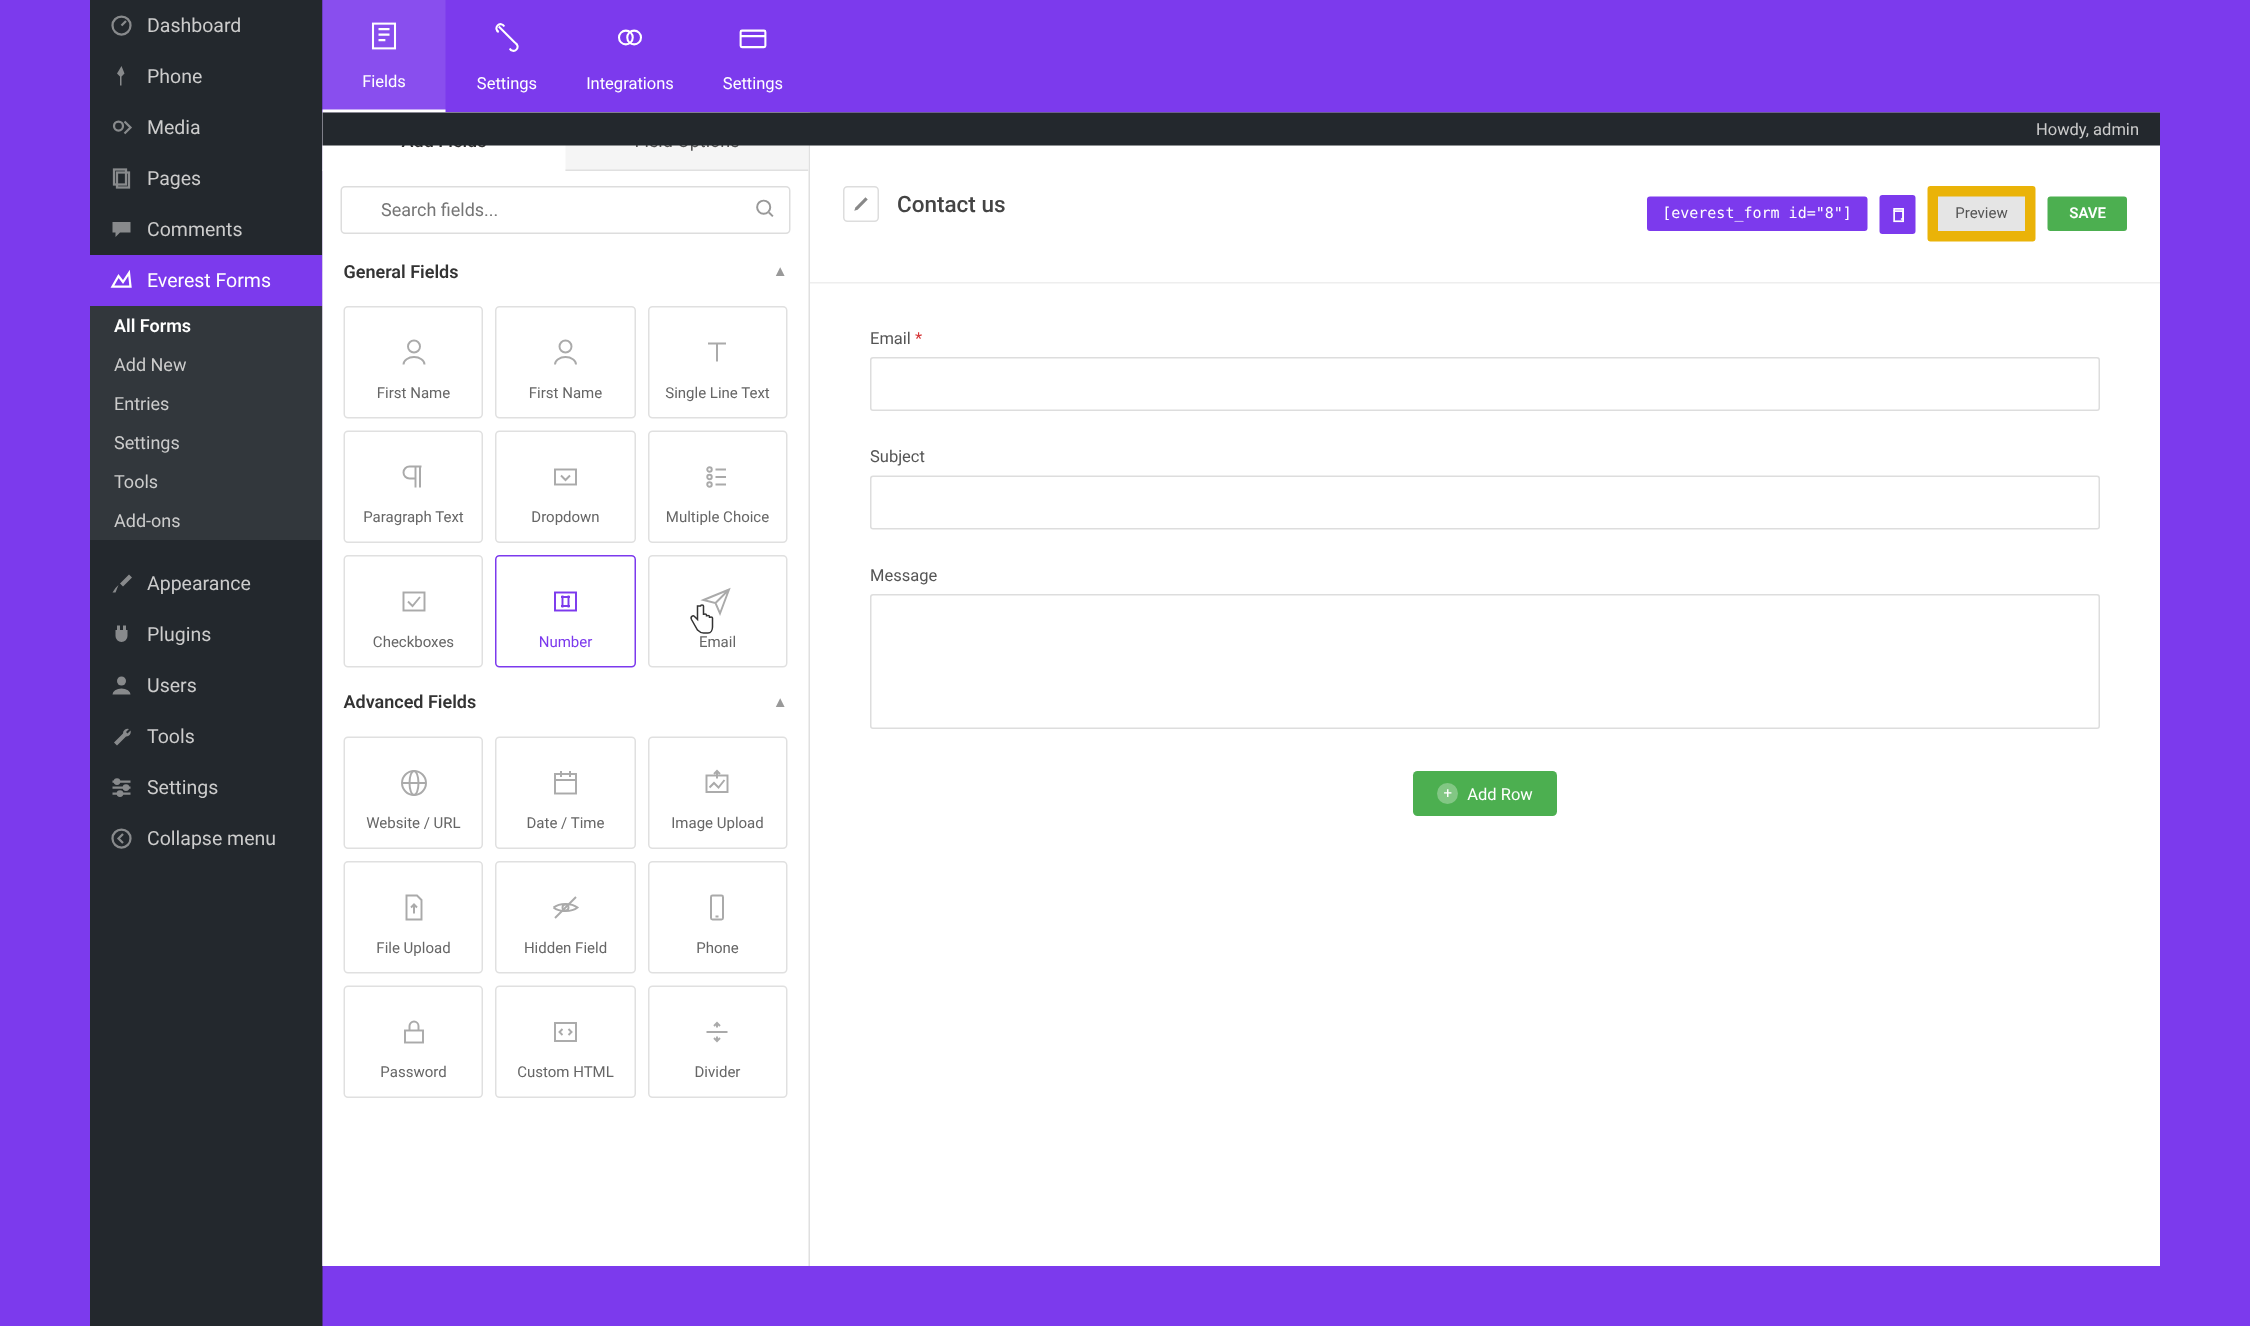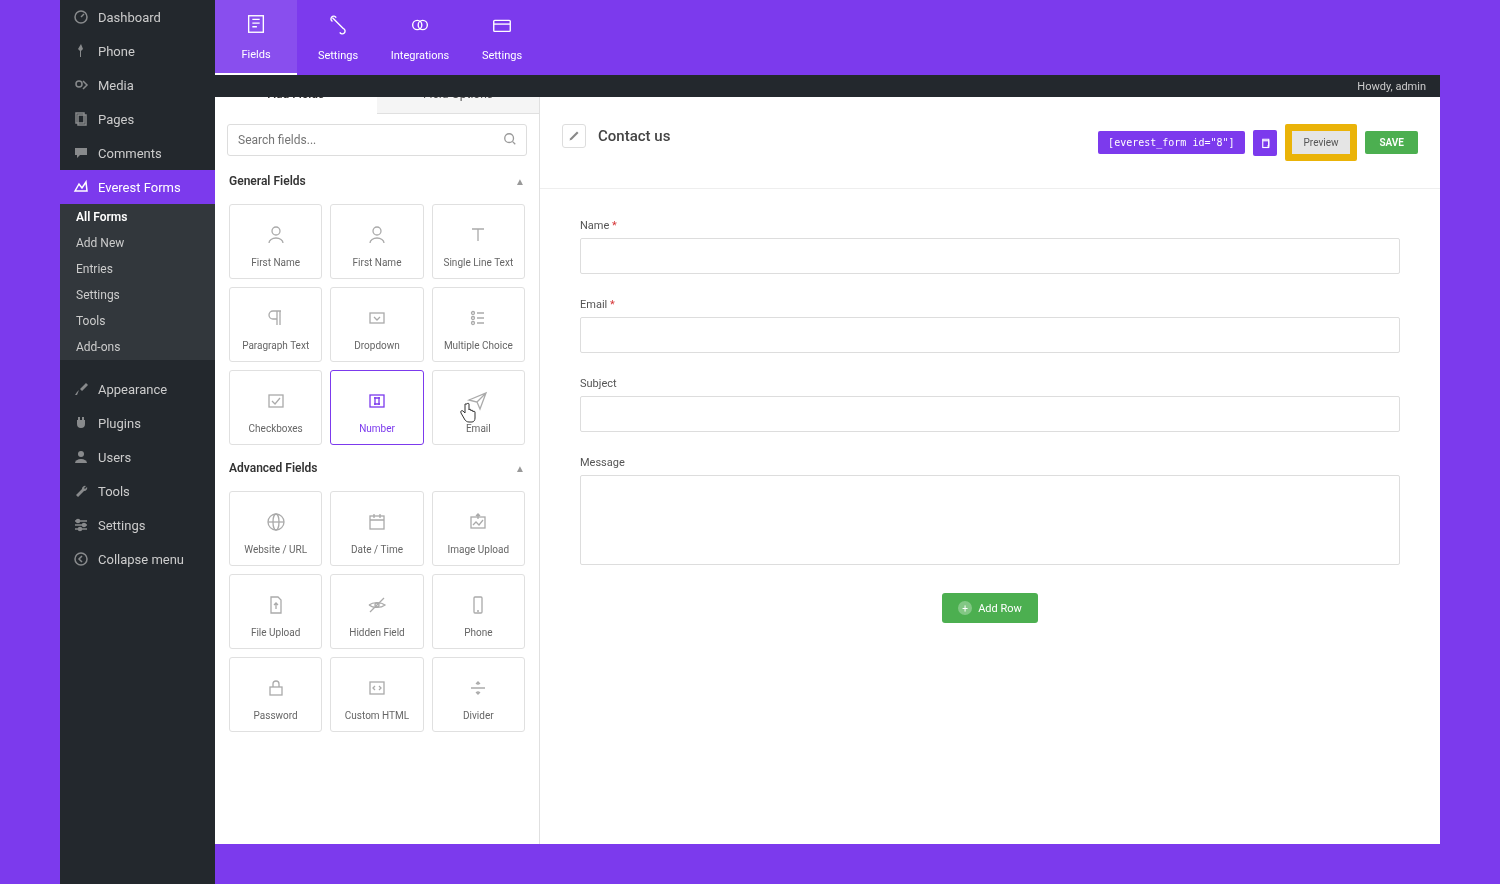--- a/index.html
+++ b/index.html
@@ -28,21 +28,21 @@
 
 
 .builder { position: absolute; left: 215px; top: 75px; right: 60px; bottom: 40px; background: #f1f1f1; display: flex; }
 
 
 .fields-panel { width: 325px; background: #fff; border-right: 1px solid #e0e0e0; display: flex; flex-direction: column; overflow-y: auto; }
 .fields-tabs { display: flex; }
 .fields-tab { flex: 1; text-align: center; padding: 12px 8px; font-size: 12px; color: #555; cursor: pointer; border-bottom: 1px solid #e0e0e0; background: #f5f5f5; }
 .fields-tab.active { background: #fff; border-bottom: 1px solid #fff; font-weight: 500; color: #333; }
 .search-wrap { padding: 10px 12px; position: relative; }
-.search-input { width: 100%; padding: 8px 30px 8px 10px; border: 1px solid #ddd; border-radius: 3px; font-size: 12px; }
+.search-input { width: 100%; padding: 8px 30px 8px 26px; border: 1px solid #ddd; border-radius: 3px; font-size: 12px; }
 .search-icon-pos { position: absolute; right: 22px; top: 18px; color: #999; }
 .section-header { padding: 8px 14px; font-size: 12px; font-weight: 600; color: #333; display: flex; justify-content: space-between; align-items: center; }
 .chevron-up { font-size: 10px; color: #999; }
 .field-grid { display: grid; grid-template-columns: repeat(3, 1fr); gap: 8px; padding: 8px 14px; }
 .field-card { border: 1px solid #e0e0e0; border-radius: 3px; padding: 16px 6px 10px; display: flex; flex-direction: column; align-items: center; gap: 8px; cursor: pointer; background: #fff; font-size: 10px; color: #666; text-align: center; }
 .field-card.hover-state { border-color: #7c3aed; color: #7c3aed; }
 .field-card-icon { color: #aaa; height: 28px; display: flex; align-items: center; }
 .field-card.hover-state .field-card-icon { color: #7c3aed; }
 
 
@@ -442,24 +442,20 @@
               <svg width="12" height="12" viewBox="0 0 16 16" fill="none" stroke="currentColor" stroke-width="1.5">
                 <rect x="5" y="5" width="8" height="9"></rect>
                 <path d="M5 5 v-2 h8 v9 h-2"></path>
               </svg>
             </span>
           <button class="preview-btn">Preview</button>
           <button class="save-btn">SAVE</button>
         </div>
       </div>
       <div class="form-area">
-        <div class="form-field">
-          <label class="form-label"><span>Name</span> <span class="req">*</span></label>
-          <input class="form-input" style="">
-        </div>
         <div class="form-field">
           <label class="form-label"><span>Email</span> <span class="req">*</span></label>
           <input class="form-input" style="">
         </div>
         <div class="form-field">
           <label class="form-label">Subject</label>
           <input class="form-input" style="">
         </div>
         <div class="form-field">
           <label class="form-label">Message</label>

